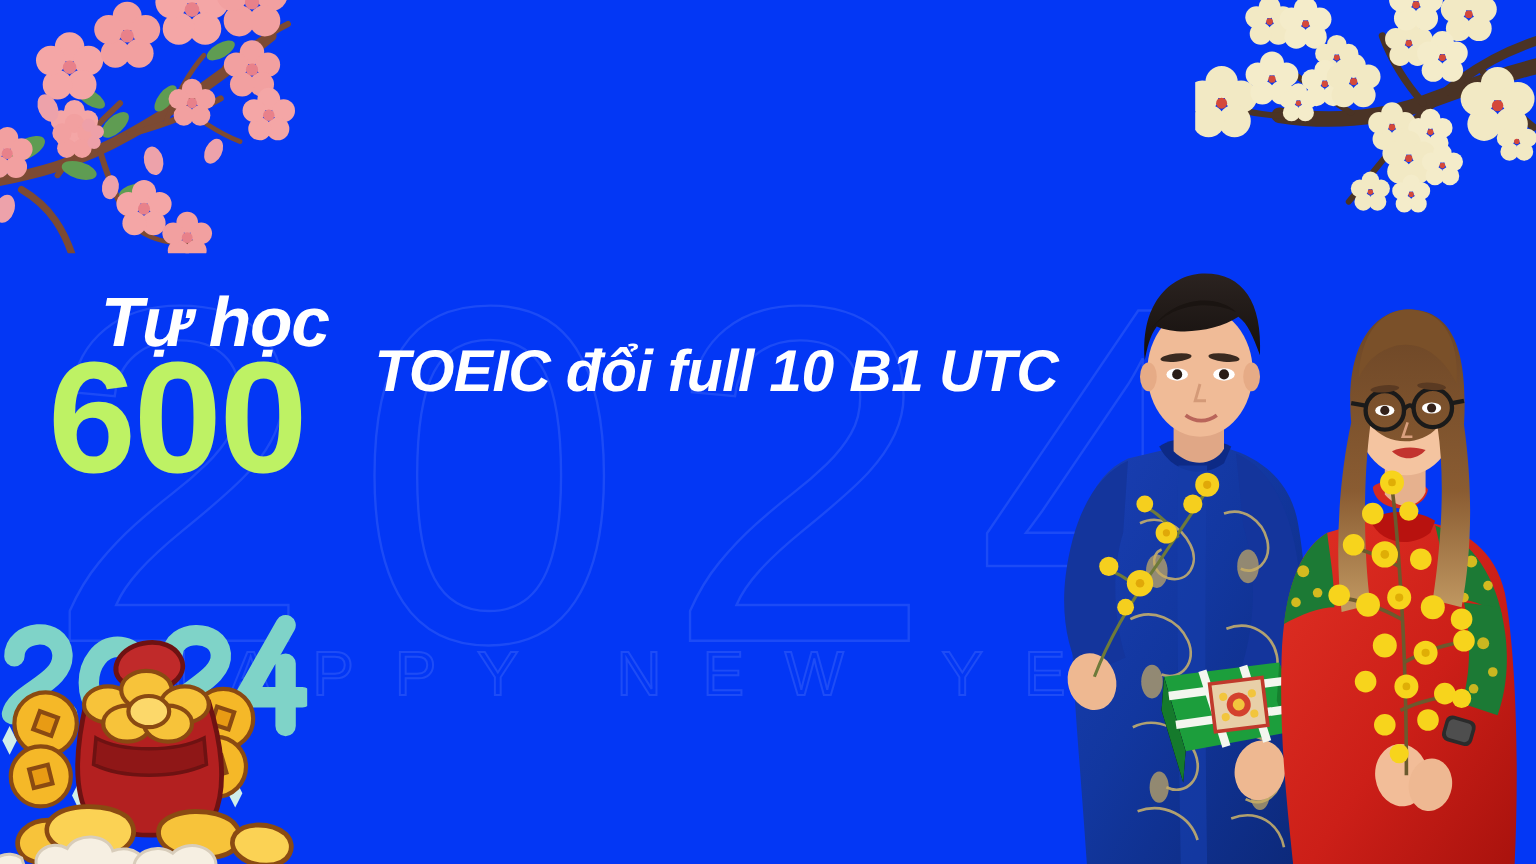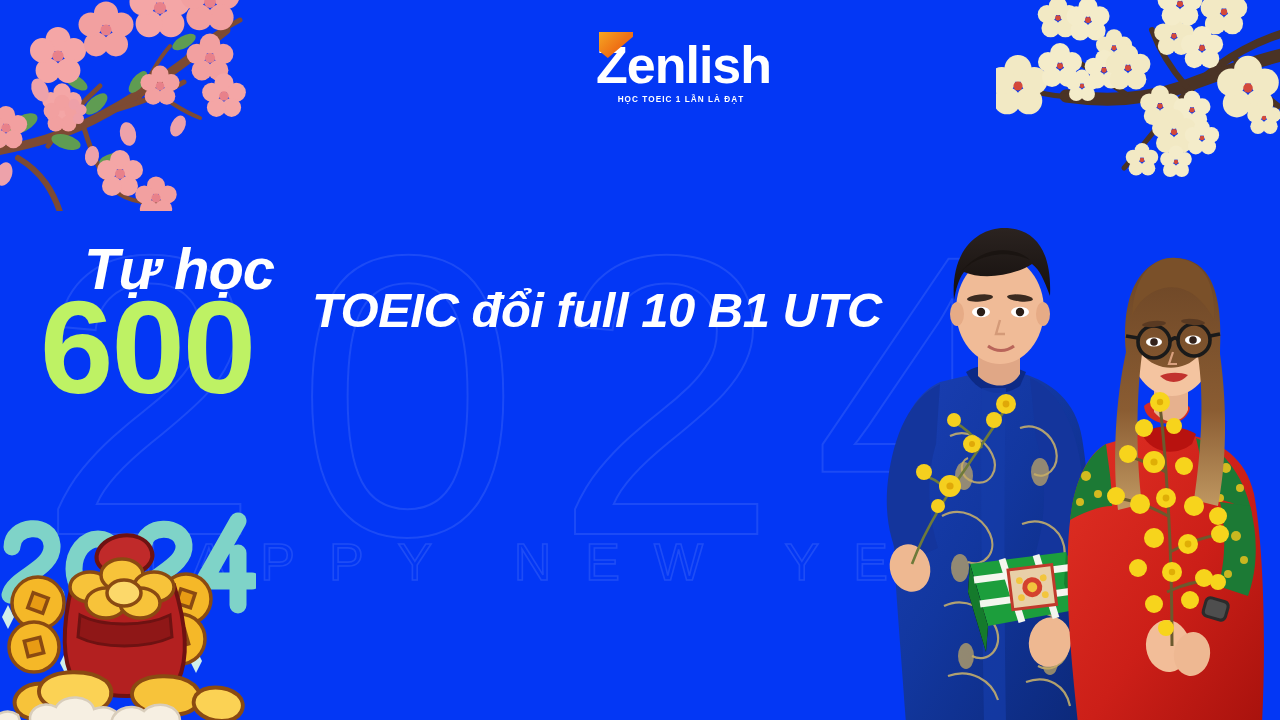--- a/index.html
+++ b/index.html
@@ -747,27 +747,20 @@
     </g>
     <g fill="#dfae06">
       <circle cx="306" cy="226" r="3.2"></circle>
         <circle cx="300" cy="286" r="3.6"></circle>
         <circle cx="312" cy="322" r="3.4"></circle>
       <circle cx="334" cy="368" r="3.4"></circle>
         <circle cx="318" cy="396" r="3.2"></circle>
     </g>
   </svg>
 
-  <div id="logo">
-    <div class="logo-word">
-      <span class="logo-flag"></span>
-      <span>Zenlish</span>
-    </div>
-    <div class="logo-tag">HỌC TOEIC 1 LẦN LÀ ĐẠT</div>
-  </div>
 
   <div id="headline">
     <div class="h-tuhoc">Tự học</div>
     <div class="h-600">600</div>
     <div class="h-sub">TOEIC đổi full 10 B1 UTC</div>
   </div>
 
 </div>
 
 </body></html>

